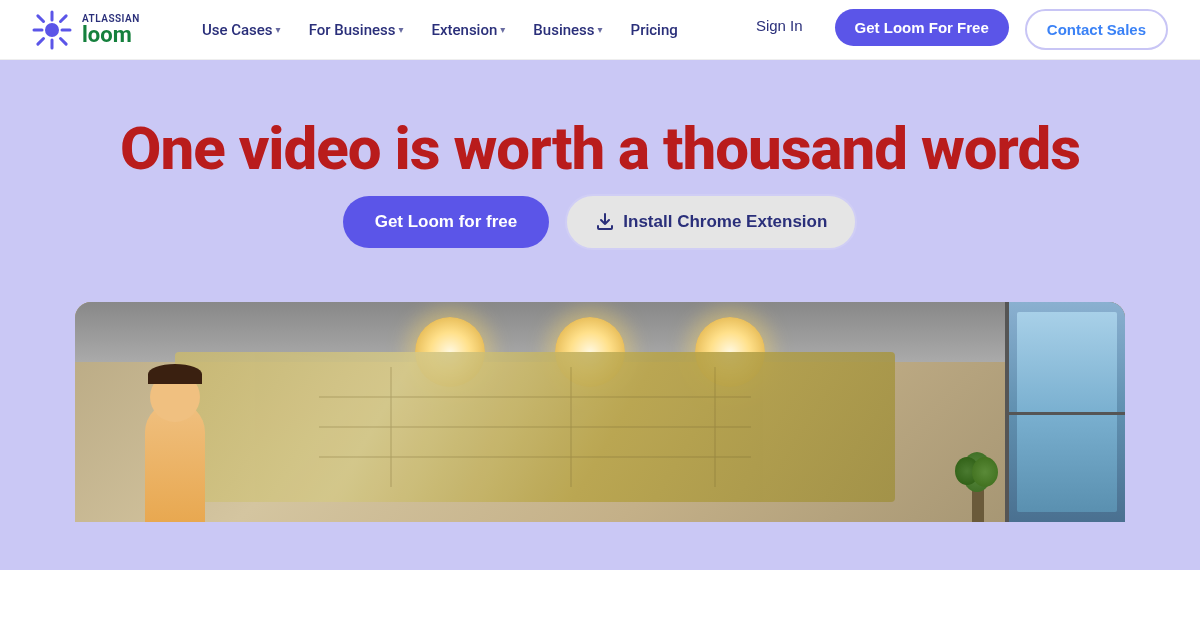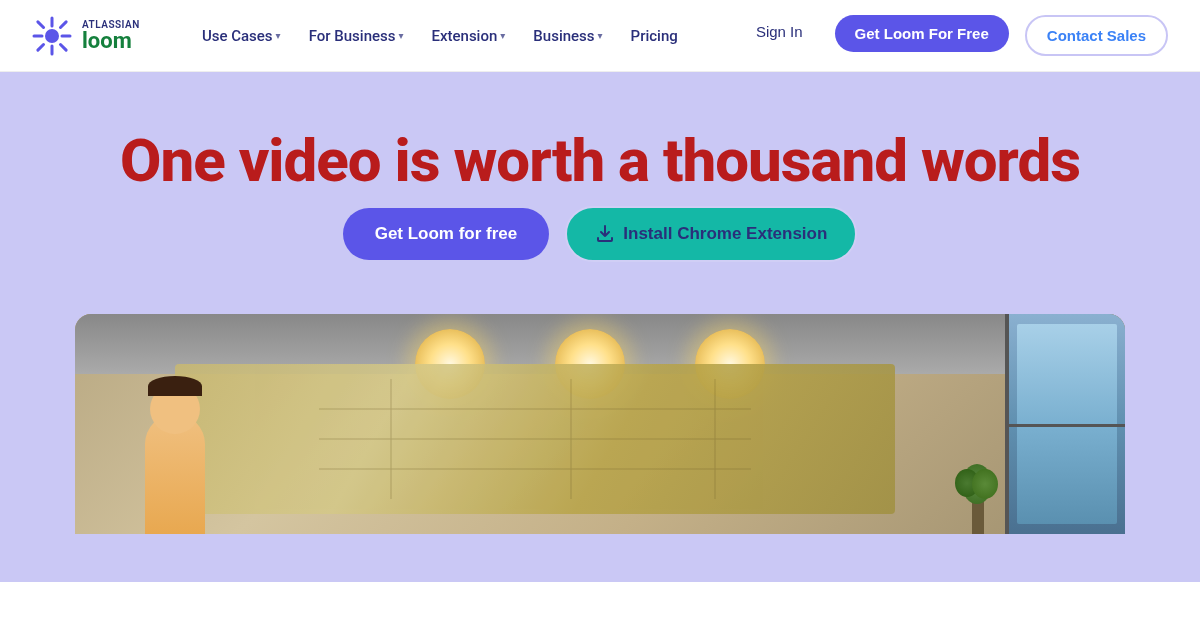--- a/index.html
+++ b/index.html
@@ -14,21 +14,21 @@
       height: 630px;
       overflow: hidden;
     }
 
     
     .navbar {
       display: flex;
       align-items: center;
       justify-content: space-between;
       padding: 0 32px;
-      height: 72px;
+      height: 60px;
       background: #fff;
       border-bottom: 1px solid #eee;
       position: relative;
       z-index: 10;
     }
 
     .logo-area {
       display: flex;
       align-items: center;
       gap: 10px;
@@ -170,21 +170,21 @@
 
     .btn-hero-secondary {
       display: flex;
       align-items: center;
       gap: 8px;
       padding: 16px 28px;
       font-size: 17px;
       color: #2a2f7a;
       font-weight: 600;
       cursor: pointer;
-      background: #14b8a6;
+      background: #e5e5e5;
       border: 2px solid #d0cef5;
       border-radius: 50px;
     }
 
     .download-icon {
       width: 20px;
       height: 20px;
     }
 
     

